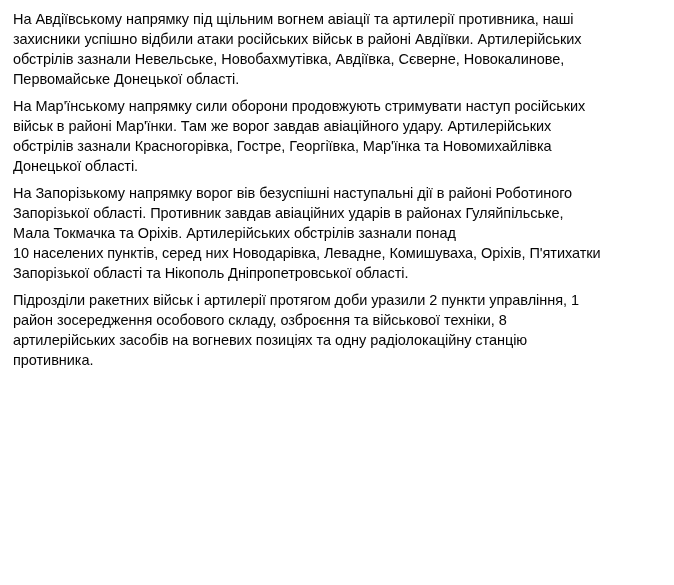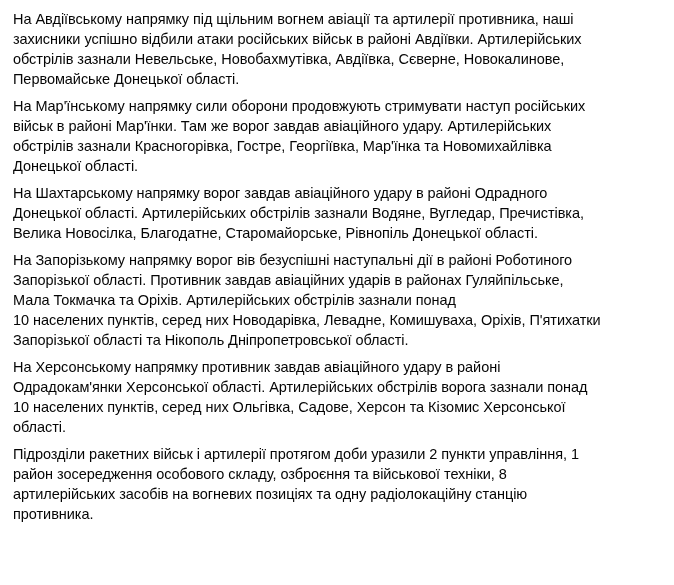--- a/index.html
+++ b/index.html
@@ -23,18 +23,16 @@
     margin: 0 0 7px 0;
     white-space: pre-line; 
   }
 </style>
 </head>
 <body style="background: rgb(255, 255, 255);">
 
 <div class="post" style="color: rgb(5, 5, 5);">
   <p>На Авдіївському напрямку під щільним вогнем авіації та артилерії противника, наші захисники успішно відбили атаки російських військ в районі Авдіївки. Артилерійських обстрілів зазнали Невельське, Новобахмутівка, Авдіївка, Сєверне, Новокалинове, Первомайське Донецької області.</p>
   <p>На Мар'їнському напрямку сили оборони продовжують стримувати наступ російських військ в районі Мар'їнки. Там же ворог завдав авіаційного удару. Артилерійських обстрілів зазнали Красногорівка, Гостре, Георгіївка, Мар'їнка та Новомихайлівка Донецької області.</p>
-  <p>На Шахтарському напрямку ворог завдав авіаційного удару в районі Одрадного Донецької області. Артилерійських обстрілів зазнали Водяне, Вугледар, Пречистівка, Велика Новосілка, Благодатне, Старомайорське, Рівнопіль Донецької області.</p>
   <p>На Запорізькому напрямку ворог вів безуспішні наступальні дії в районі Роботиного Запорізької області. Противник завдав авіаційних ударів в районах Гуляйпільське, Мала Токмачка та Оріхів. Артилерійських обстрілів зазнали понад
 10 населених пунктів, серед них Новодарівка, Левадне, Комишуваха, Оріхів, П'ятихатки Запорізької області та Нікополь Дніпропетровської області.</p>
-  <p>На Херсонському напрямку противник завдав авіаційного удару в районі Одрадокам'янки Херсонської області. Артилерійських обстрілів ворога зазнали понад 10 населених пунктів, серед них Ольгівка, Садове, Херсон та Кізомис Херсонської області.</p>
   <p>Підрозділи ракетних військ і артилерії протягом доби уразили 2 пункти управління, 1 район зосередження особового складу, озброєння та військової техніки, 8 артилерійських засобів на вогневих позиціях та одну радіолокаційну станцію противника.</p>
 </div>
 
 </body></html>

